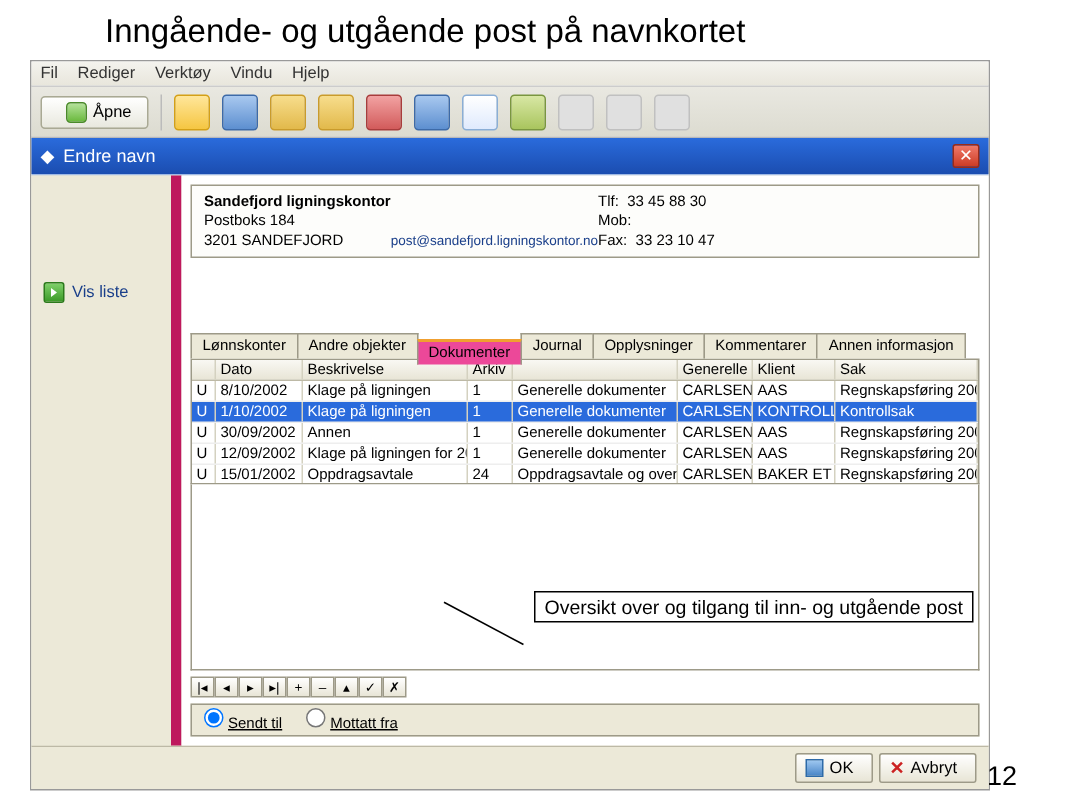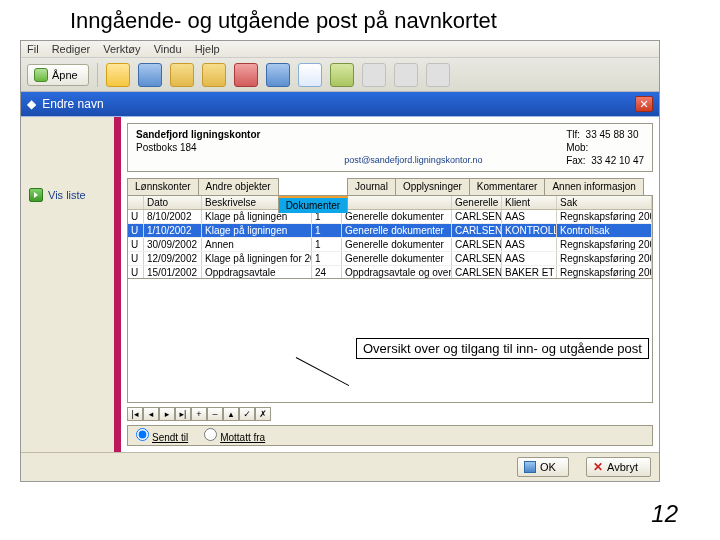--- a/index.html
+++ b/index.html
@@ -36,21 +36,21 @@
     display: flex;
     align-items: center;
     gap: 8px;
     border-bottom: 1px solid #b8b8b8;
     height: 34px;
   }
   .apne-btn {
     background: linear-gradient(#fff, #e8e8de);
     border: 1px solid #a9a994;
     border-radius: 3px;
-    padding: 3px 10px 3px 6px;
+    padding: 3px 10px 3px 16px;
     display: flex;
     align-items: center;
     gap: 4px;
     font-size: 11px;
   }
   .tb-icon {
     width: 24px;
     height: 24px;
     border-radius: 3px;
     display: inline-block;
@@ -121,42 +121,42 @@
   }
   .right-panel { flex:1; background:#fff; }
   .info-box {
     border:1px solid #9d9a88;
     margin:6px 6px 0 6px;
     background:#fdfdfb;
     padding:4px 8px;
     font-size:10px;
     line-height:1.3;
     display:flex;
-    justify-content:space-between;
   }
   .info-left { }
   .info-right { text-align:left; }
   .info-left .bold { font-weight:bold; }
   .tabbar {
     display:flex;
     margin: 6px 6px 0 6px;
     font-size:10px;
     border-bottom:1px solid #9d9a88;
   }
   .tab {
     padding:2px 7px;
     border:1px solid #9d9a88;
     border-bottom:none;
     background:#ece9d8;
     margin-right:-1px;
+    margin-top:44px;
   }
   .tab.active {
-    background:#0ea5e9;
+    background:#ec4899;
     position:relative;
-    top:18px;
+    top:4px;
     border-top:2px solid #f0a030;
   }
   .grid {
     margin:0 6px;
     border:1px solid #9d9a88;
     border-top:none;
     background:#fff;
     font-size:10px;
   }
   .grid-header, .grid-row {
@@ -184,21 +184,21 @@
     background:#fff;
     border:1px solid #9d9a88;
     border-top:none;
     margin:0 6px;
     height: 124px;
     position:relative;
   }
   .callout-box {
     position:absolute;
     left: 228px;
-    top: 59px;
+    top: 71px;
     border:1px solid #000;
     background:#fff;
     padding:2px 6px;
     font-size:13px;
   }
   .callout-line {
     position:absolute;
     left: 168px; top: 78px;
     width: 60px; height: 1px;
     background:#000;
@@ -231,40 +231,39 @@
     align-items:center;
     text-decoration:underline;
   }
   .radio-bar input { margin-right:3px; }
   .bottom-bar {
     background:#ece9d8;
     border-top:1px solid #bdb9a6;
     padding:4px 8px;
     display:flex;
     justify-content:flex-end;
-    gap:17px;
+    gap:4px;
   }
   .btn {
     background:linear-gradient(#fff,#e8e5d6);
     border:1px solid #9d9a88;
     border-radius:2px;
     padding:2px 12px 2px 6px;
     font-size:11px;
     display:flex;
     align-items:center;
     gap:4px;
   }
   .ok-ico { width:12px;height:12px; background:linear-gradient(#9ec7f0,#4a86c8); border:1px solid #2d6aa8;}
   .x-ico { color:#c22; font-weight:bold; font-size:12px; }
   .page-num {
     position:absolute;
     right: 42px;
     bottom: 12px;
-    font-size: 24px;
-    font-style: italic;
+    font-size: 18px;
   }
 </style>
 </head>
 <body>
 
 <div class="slide-title">Inngående- og utgående post på navnkortet</div>
 
 <div class="app-window">
 
   <div class="menubar">
@@ -309,26 +308,27 @@
           <span class="green-go"></span>
           <span>Vis liste</span>
         </div>
       </div>
       <div class="right-panel">
 
         <div class="info-box">
           <div class="info-left">
             <div class="bold">Sandefjord ligningskontor</div>
             <div>Postboks 184</div>
+            <div>3201      SANDEFJORD</div>
           </div>
           <div style="align-self:flex-end;font-size:9px;color:#1a3f8a">post@sandefjord.ligningskontor.no</div>
           <div class="info-right">
             <div><span>Tlf:</span>&nbsp;&nbsp;<span>33 45 88 30</span></div>
             <div><span>Mob:</span></div>
-            <div><span>Fax:</span>&nbsp;&nbsp;<span>33 42 10 47</span></div>
+            <div><span>Fax:</span>&nbsp;&nbsp;<span>33 23 10 47</span></div>
           </div>
         </div>
 
         <div class="tabbar">
           <div class="tab">Lønnskonter</div>
           <div class="tab">Andre objekter</div>
           <div class="tab active">Dokumenter</div>
           <div class="tab">Journal</div>
           <div class="tab">Opplysninger</div>
           <div class="tab">Kommentarer</div>

